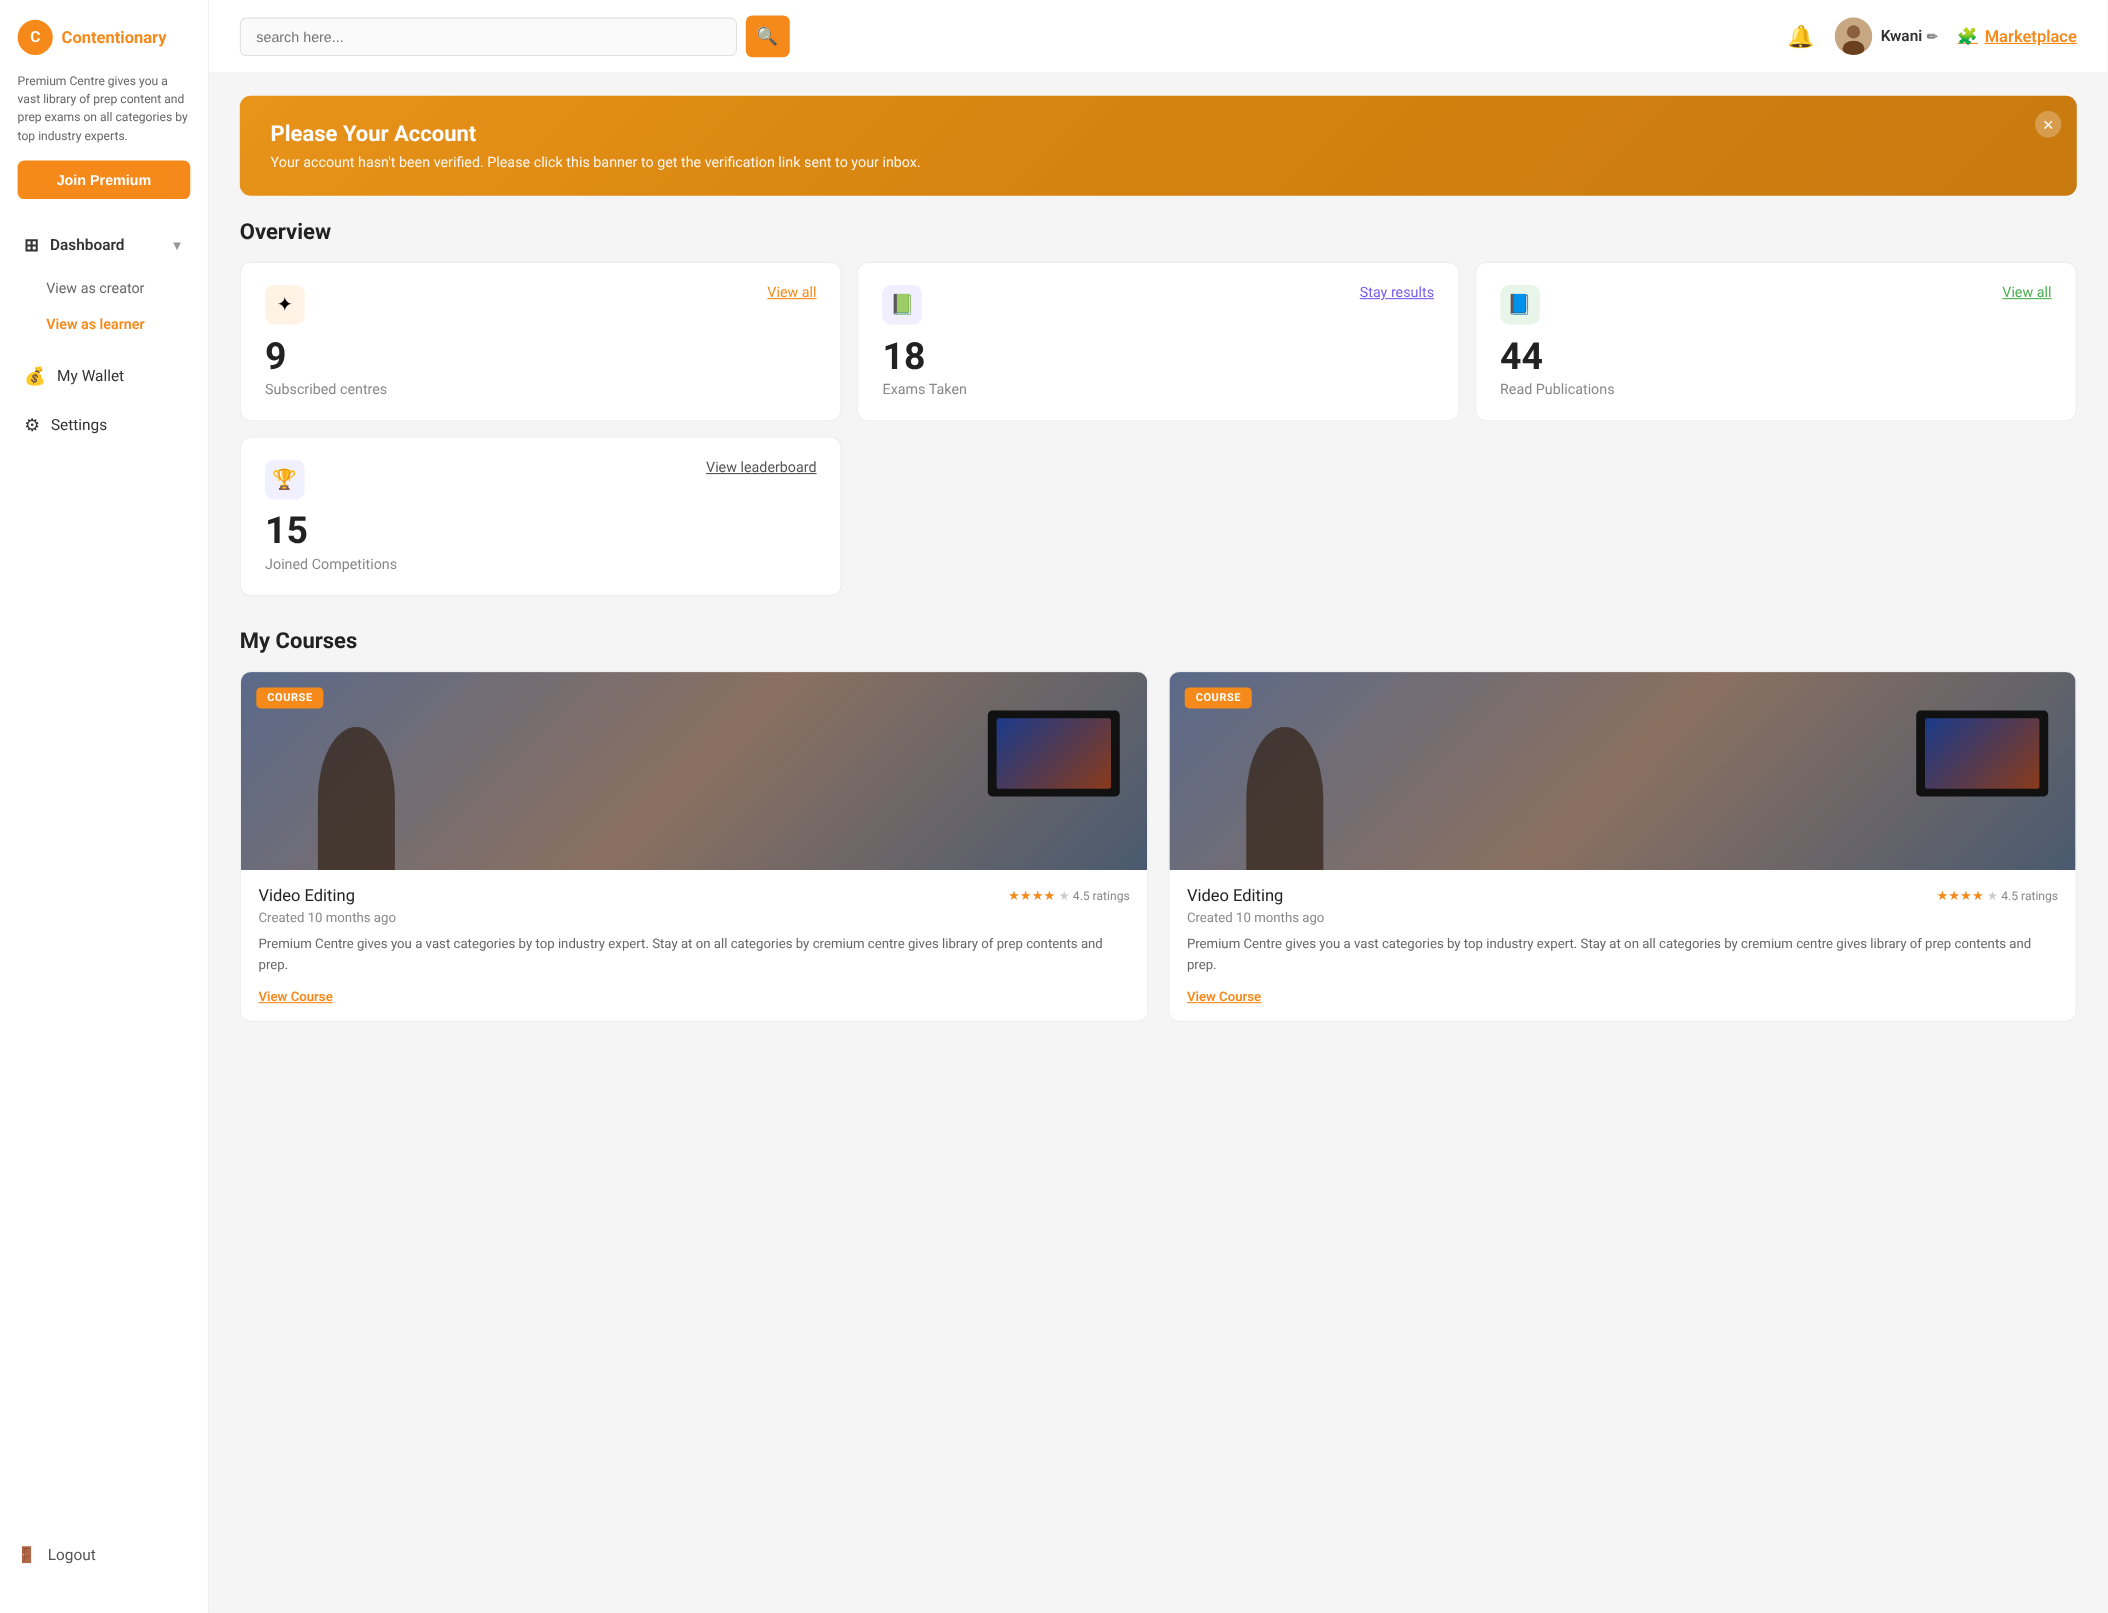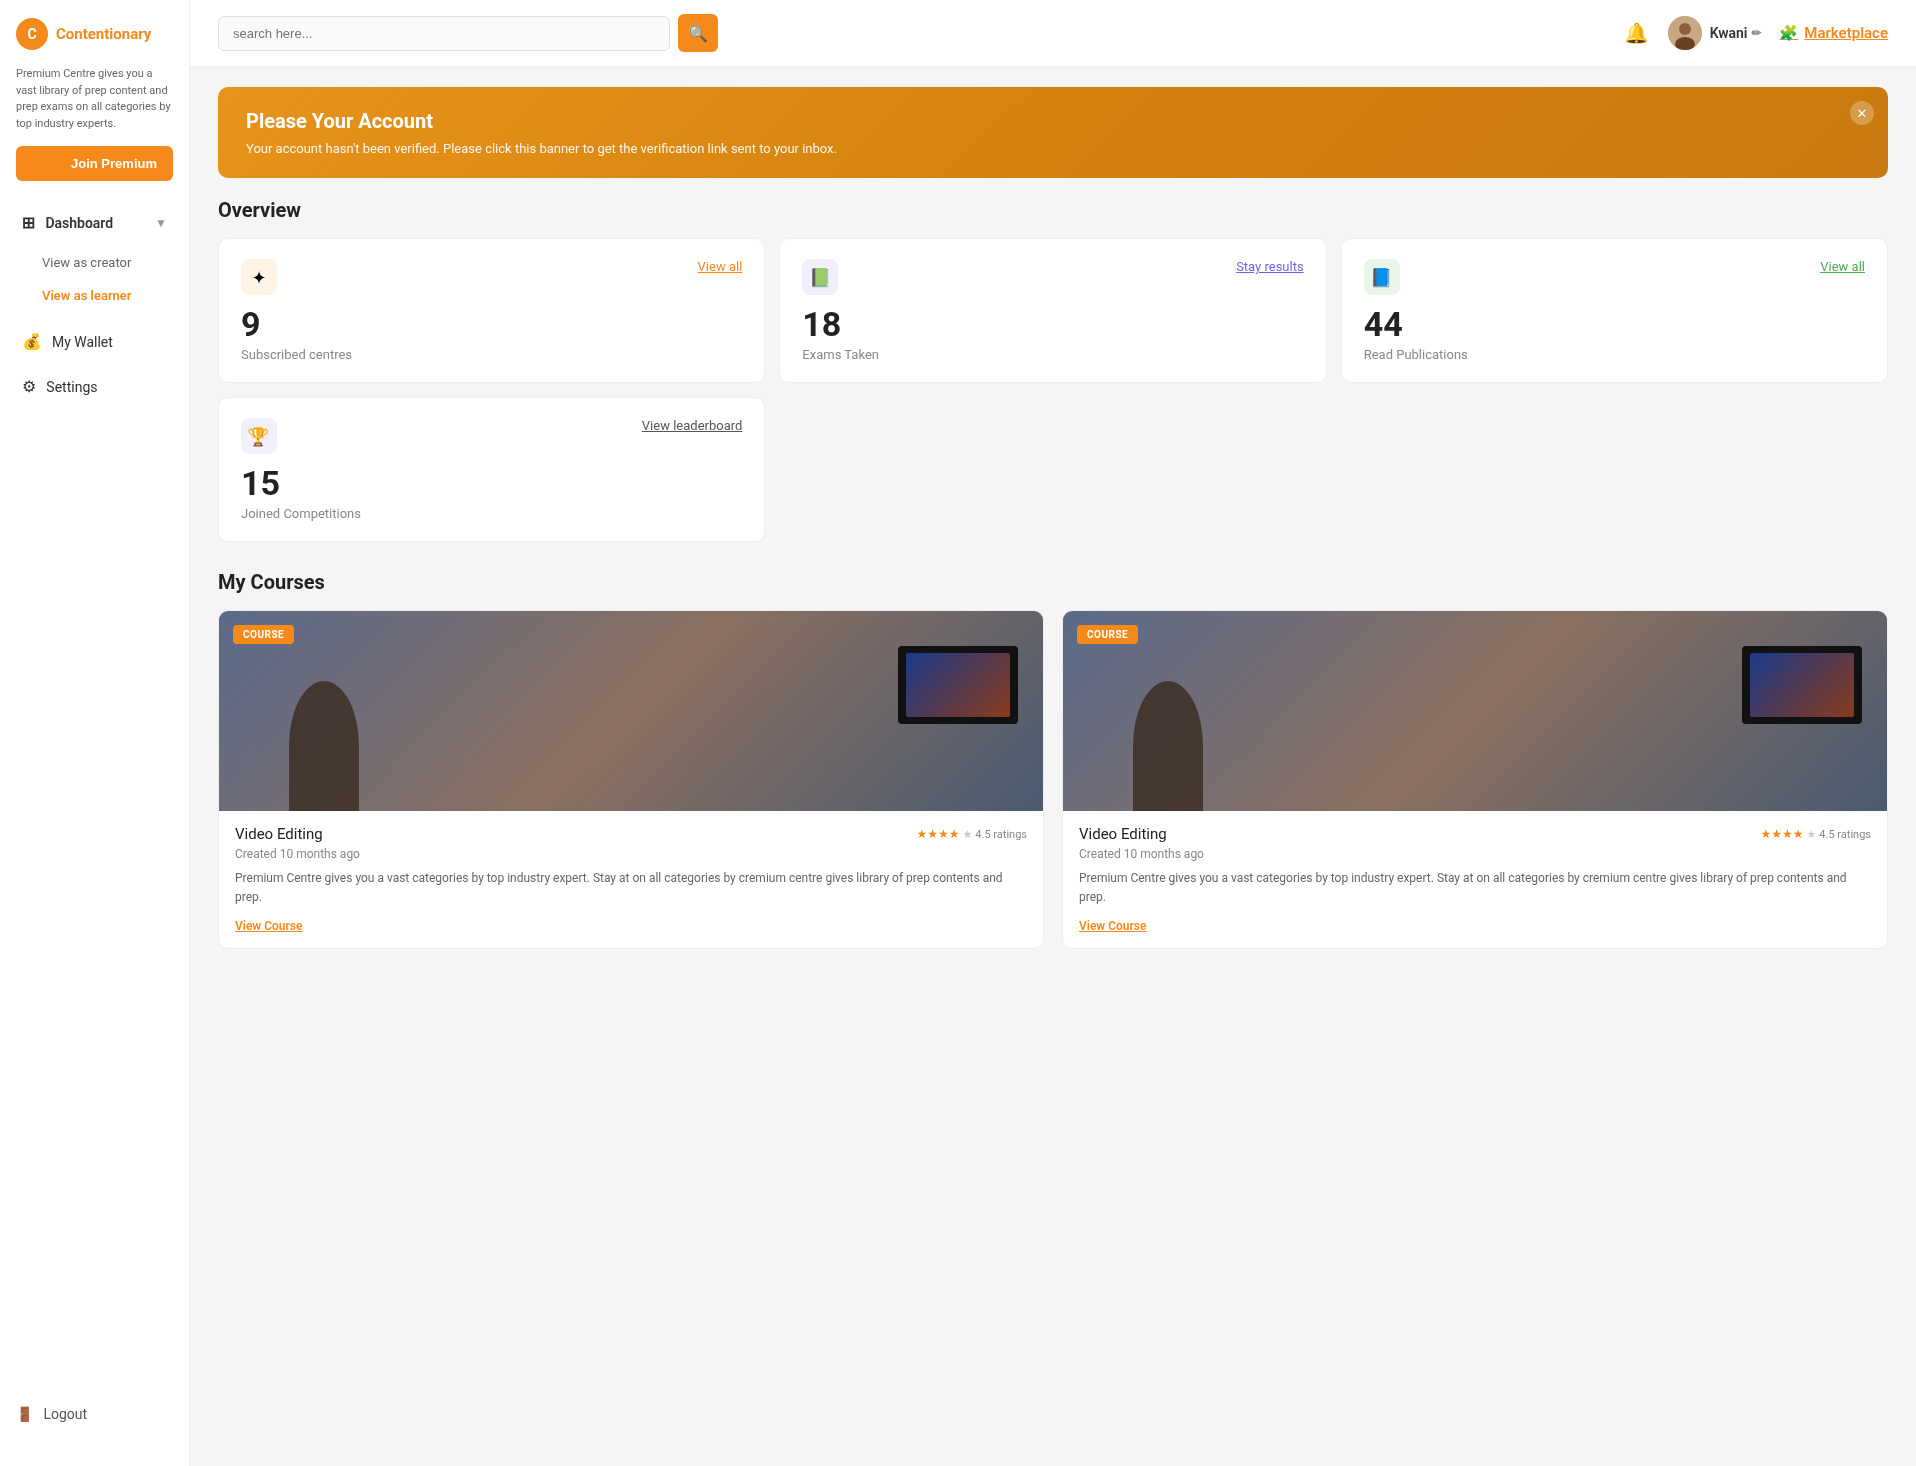--- a/index.html
+++ b/index.html
@@ -48,21 +48,20 @@
     .join-premium-btn {
       margin: 0 16px 20px;
       background: #F5891A;
       color: white;
       border: none;
       border-radius: 6px;
       padding: 10px 16px;
       font-size: 13px;
       font-weight: 600;
       cursor: pointer;
-      text-align: right;
     }
     .sidebar-nav {
       flex: 1;
     }
     .sidebar-nav-item {
       display: flex;
       align-items: center;
       gap: 10px;
       padding: 12px 16px;
       cursor: pointer;
@@ -303,21 +302,21 @@
       gap: 18px;
     }
     .course-card {
       background: #fff;
       border-radius: 10px;
       overflow: hidden;
       border: 1px solid #eee;
     }
     .course-thumbnail {
       width: 100%;
-      height: 200px;
+      height: 180px;
       background: #8B9DC3;
       position: relative;
       overflow: hidden;
     }
     
     .course-thumbnail-bg {
       width: 100%;
       height: 100%;
       background: linear-gradient(135deg, #5a6a8a 0%, #8a7060 50%, #4a5a70 100%);
       display: flex;

